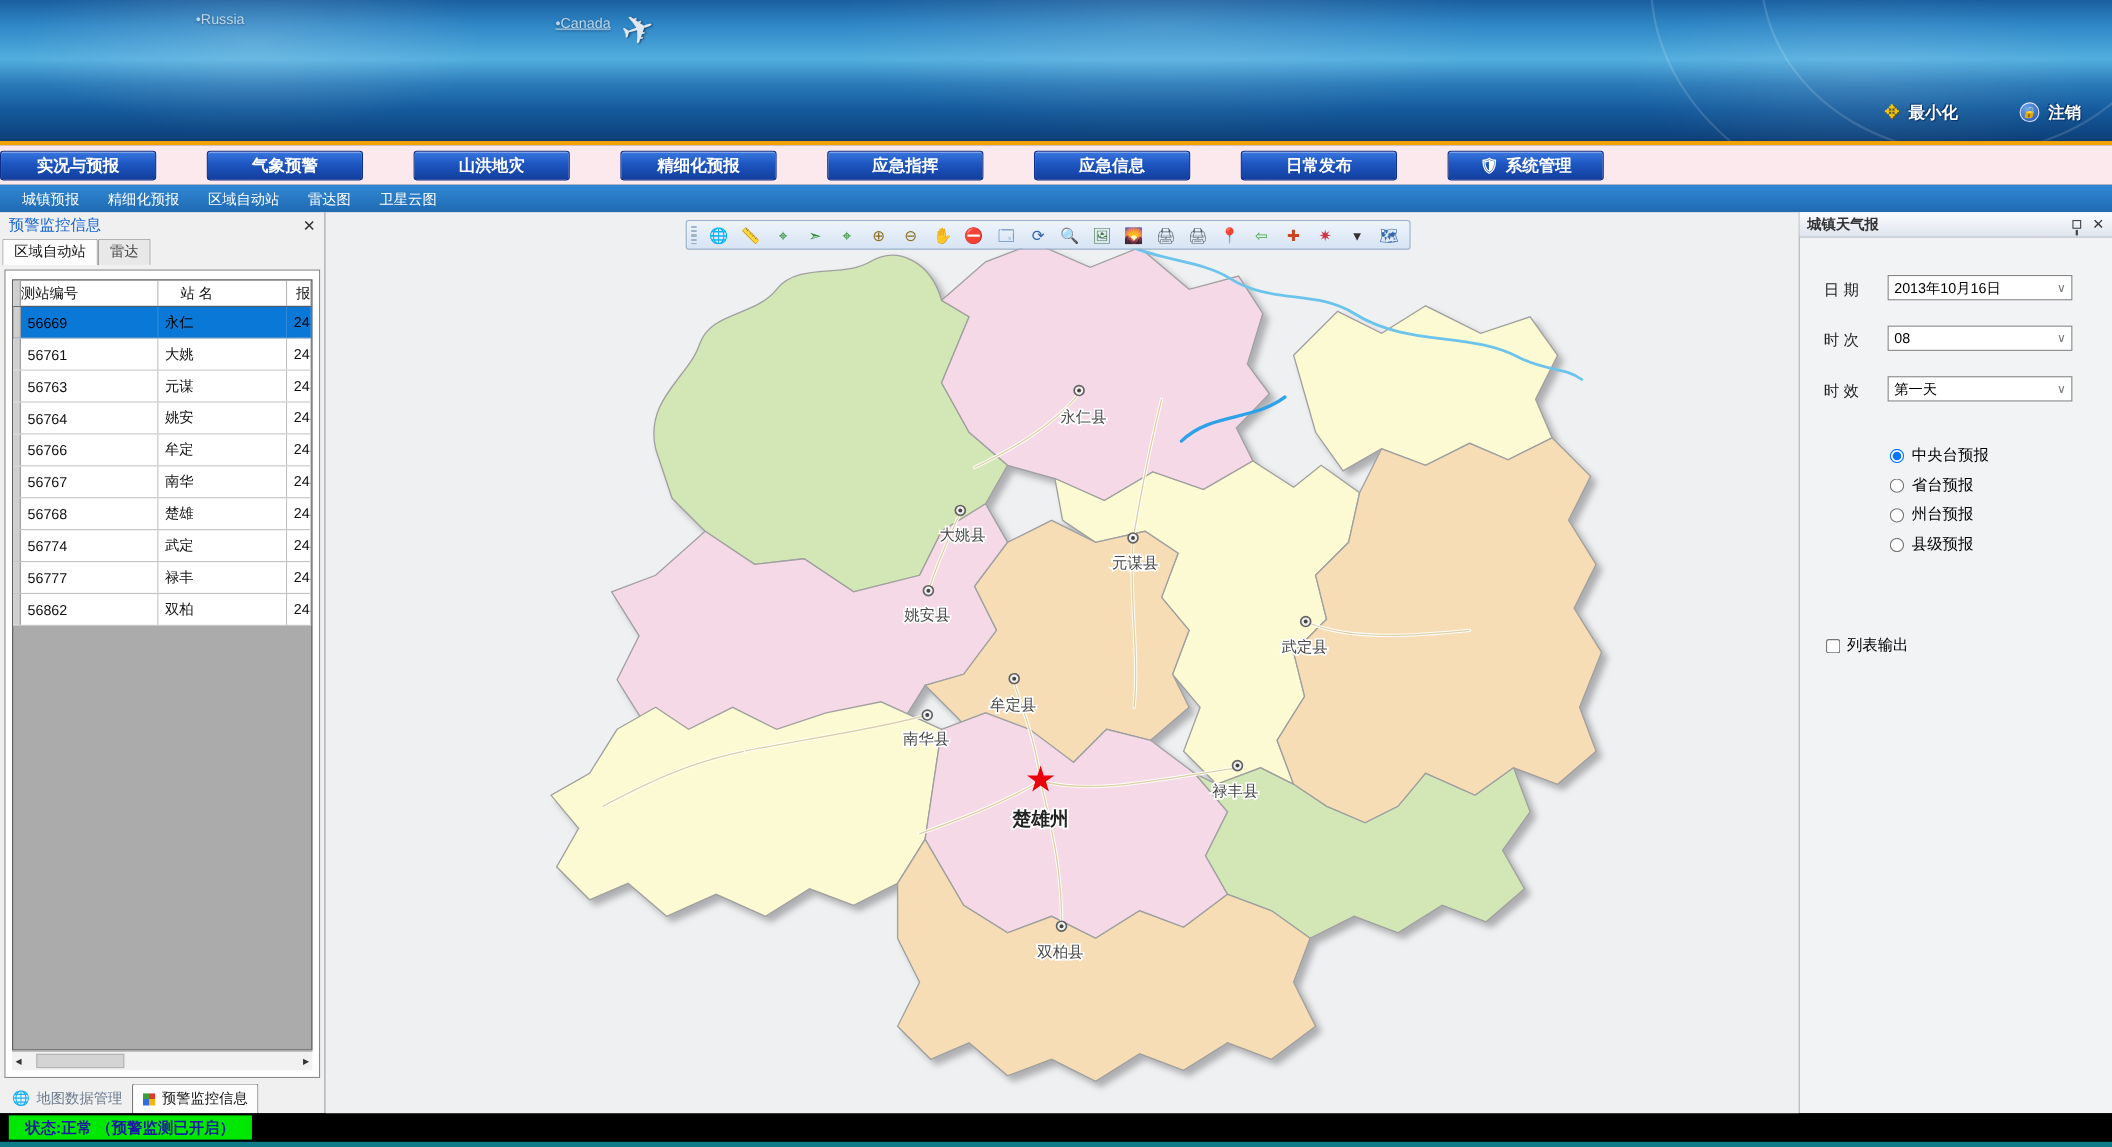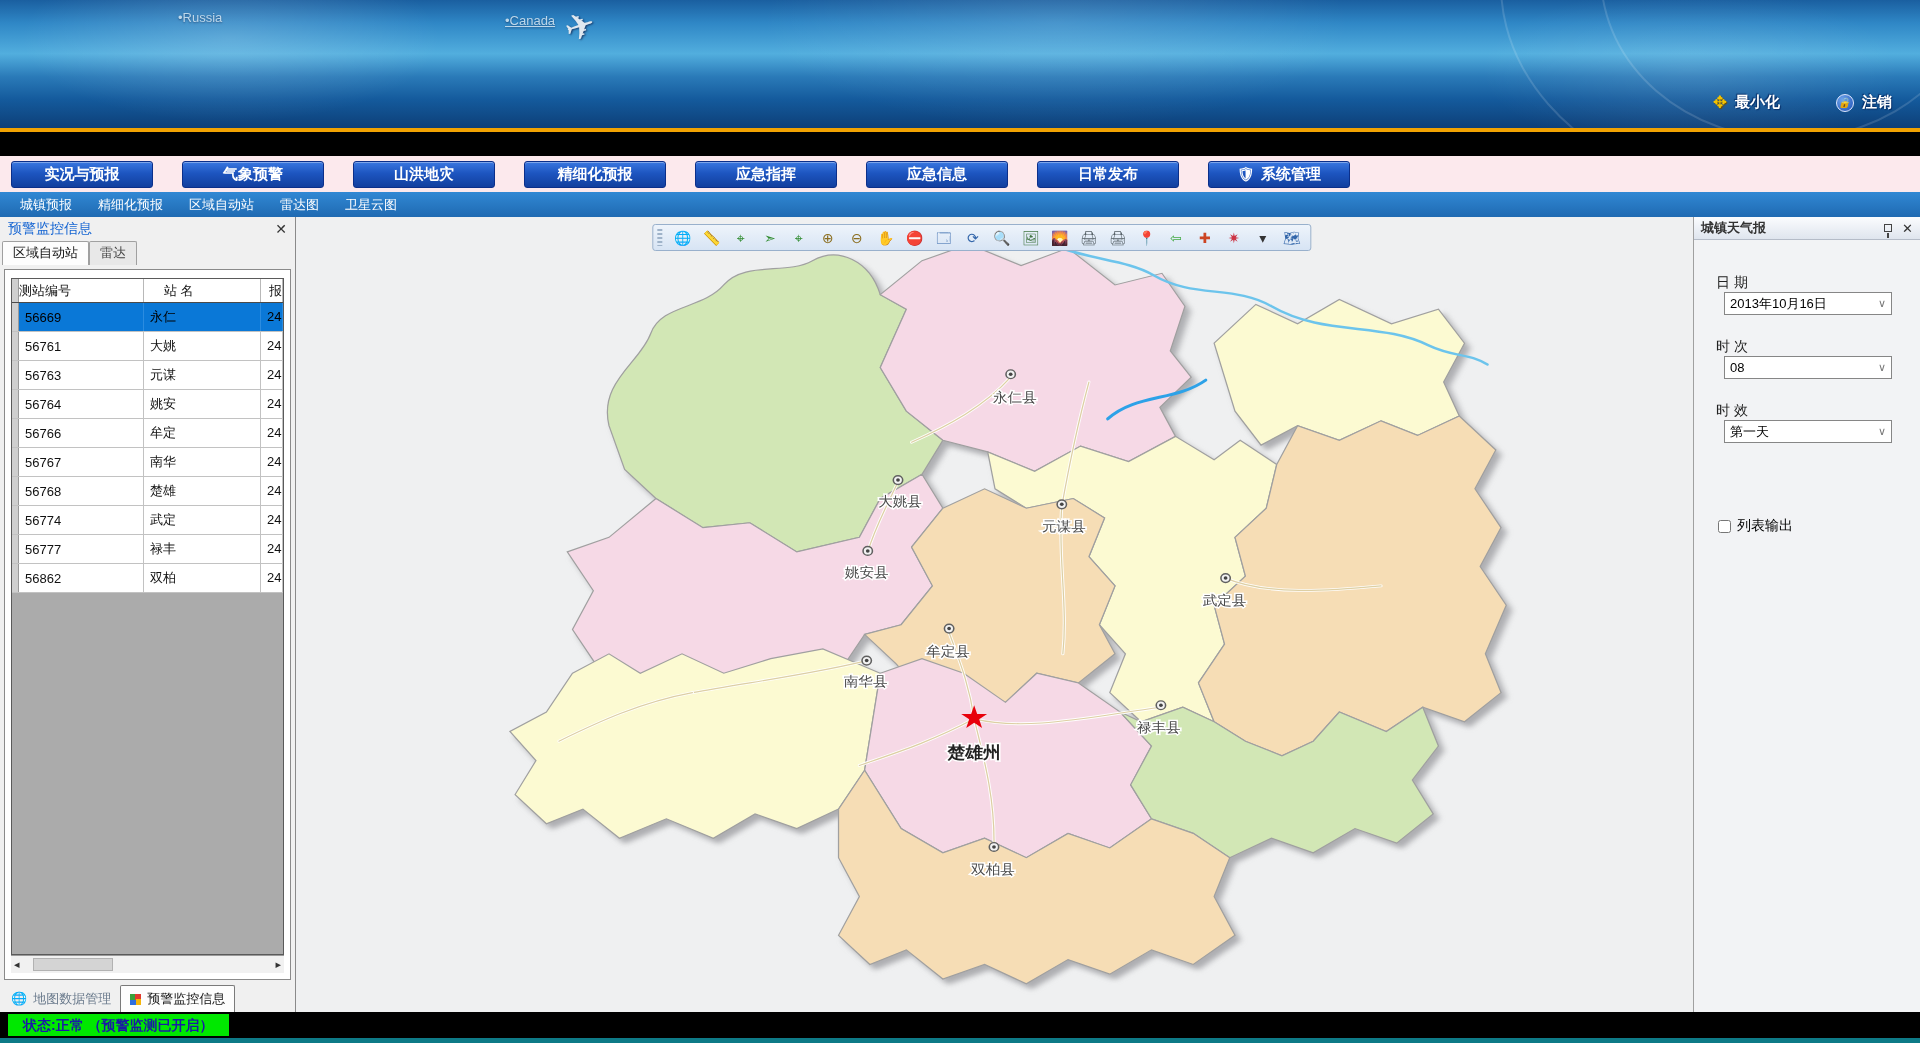--- a/index.html
+++ b/index.html
@@ -31,21 +31,21 @@
     color:#fff; font-weight:bold; font-size:15px; }
   .win-btn { display:flex; align-items:center; gap:8px; cursor:pointer;
     text-shadow:1px 1px 1px #07306a, -1px -1px 1px #07306a; }
   .min-icon { color:#f5c400; font-size:17px; text-shadow:1px 1px 1px #704e00; }
   .lock-icon { width:18px; height:18px; border-radius:50%; background:radial-gradient(circle at 35% 30%,#6fa6ec,#1c4fb4);
     border:1px solid #dfe8ff; display:inline-flex; align-items:center; justify-content:center;
     font-size:10px; color:#fff; text-shadow:none; }
   .accent-line { height:4px; background:#f0a202; }
 
   
-  .tabband { height:36px; background:#fce9ed; display:flex; align-items:center; padding-left:11px; gap:29px;margin-top:24px; }
+  .tabband { height:36px; background:#fce9ed; display:flex; align-items:center; padding-left:0; gap:46px; }
   .mtab { width:142px; height:27px; display:flex; align-items:center; justify-content:center; gap:6px;
     background:linear-gradient(180deg,#3a77e0 0%, #1d55c0 45%, #123f9e 100%);
     border:1px solid #0b2f8a; border-radius:3px; color:#fff; font-size:15px; font-weight:bold;
     cursor:pointer; box-shadow:inset 0 1px 0 rgba(255,255,255,.35); }
   .mtab .sh { font-size:14px; }
 
   
   .subnav { height:25px; background:linear-gradient(180deg,#3188d4,#1f6ab2); display:flex; align-items:center;
     padding-left:20px; gap:26px; color:#fff; font-size:13px; }
   .subnav span { cursor:pointer; }
@@ -110,29 +110,29 @@
   .road-c { fill:none; stroke:#ffffff; stroke-width:3; stroke-linecap:round; opacity:.95; }
   .road { fill:none; stroke:#ddcfa4; stroke-width:1.2; stroke-linecap:round; }
   .river { fill:none; stroke:#6cc4ec; stroke-width:2.5; stroke-linecap:round; }
   .bluebound { fill:none; stroke:#2da2e8; stroke-width:3; stroke-linecap:round; }
   .mlabel { font-size:14px; fill:#4a4a4a; text-anchor:middle; paint-order:stroke; stroke:#ffffff;
     stroke-width:3px; font-family:inherit; }
   .mcapital { font-size:17px; font-weight:bold; fill:#222; text-anchor:middle; paint-order:stroke;
     stroke:#fff; stroke-width:3px; font-family:inherit; }
 
   
-  .right-panel { width:227px; background:#f2f3f5; border-left:1px solid #a0a0a0; display:flex; flex-direction:column; }
+  .right-panel { width:285px; background:#f2f3f5; border-left:1px solid #a0a0a0; display:flex; flex-direction:column; }
   .rp-header { height:23px; display:flex; align-items:center; padding:0 7px; gap:10px;
     background:linear-gradient(180deg,#fbfcfe,#dfe5ee); border-bottom:1px solid #b5bcc8; }
   .rp-title { flex:1; font-size:13px; font-weight:bold; color:#333; }
   .pin-icon { width:8px; height:8px; border:1px solid #444; position:relative; cursor:pointer; }
   .pin-icon::after { content:""; position:absolute; left:2px; top:8px; width:2px; height:5px; background:#444; }
   .rp-close { font-size:13px; color:#333; cursor:pointer; }
   .rp-body { flex:1; padding-top:34px; }
-  .field { display:flex; align-items:flex-start; margin:0 0 23px 22px;flex-direction:column; }
+  .field { display:flex; align-items:flex-end; margin:0 0 23px 22px; }
   .flabel { width:50px; font-size:14px; color:#222; }
   .combo { margin-left:8px; width:168px; height:23px; background:#fff; border:1px solid #868686;
     display:flex; align-items:center; padding:0 5px; font-size:13px; cursor:pointer; }
   .combo .val { flex:1; overflow:hidden; white-space:nowrap; }
   .combo .chev { color:#777; font-size:11px; }
   .radios { margin:40px 0 0 82px; display:flex; flex-direction:column; gap:9px; }
   .radios label { display:flex; align-items:center; gap:7px; font-size:14px; cursor:pointer; }
   .listout { margin:74px 0 0 24px; display:flex; align-items:center; gap:6px; font-size:14px; }
   .rp-btns { margin-top:18px; padding:0 15px; display:grid; grid-template-columns:110px 110px;
     justify-content:space-between; row-gap:14px; }
@@ -446,20 +446,38 @@
               </div>
             </div>
             <div class="field">
               <span class="flabel">时 效</span>
               <div class="combo">
                 <span class="val">第一天</span>
                 <span class="chev">∨</span>
               </div>
             </div>
           </div>
+        <div class="radios" id="radioGroup">
+            <label>
+              <input type="radio" name="fsrc" checked="" style="">
+              <span>中央台预报</span>
+            </label>
+            <label>
+              <input type="radio" name="fsrc" style="">
+              <span>省台预报</span>
+            </label>
+            <label>
+              <input type="radio" name="fsrc" style="">
+              <span>州台预报</span>
+            </label>
+            <label>
+              <input type="radio" name="fsrc" style="">
+              <span>县级预报</span>
+            </label>
+          </div>
         <label class="listout">
           <input type="checkbox" style="">
           <span>列表输出</span>
         </label>
       </div>
     </aside>
   </div>
 
   <div class="statusbar">
     <span class="status-green">状态:正常 （预警监测已开启）</span>

